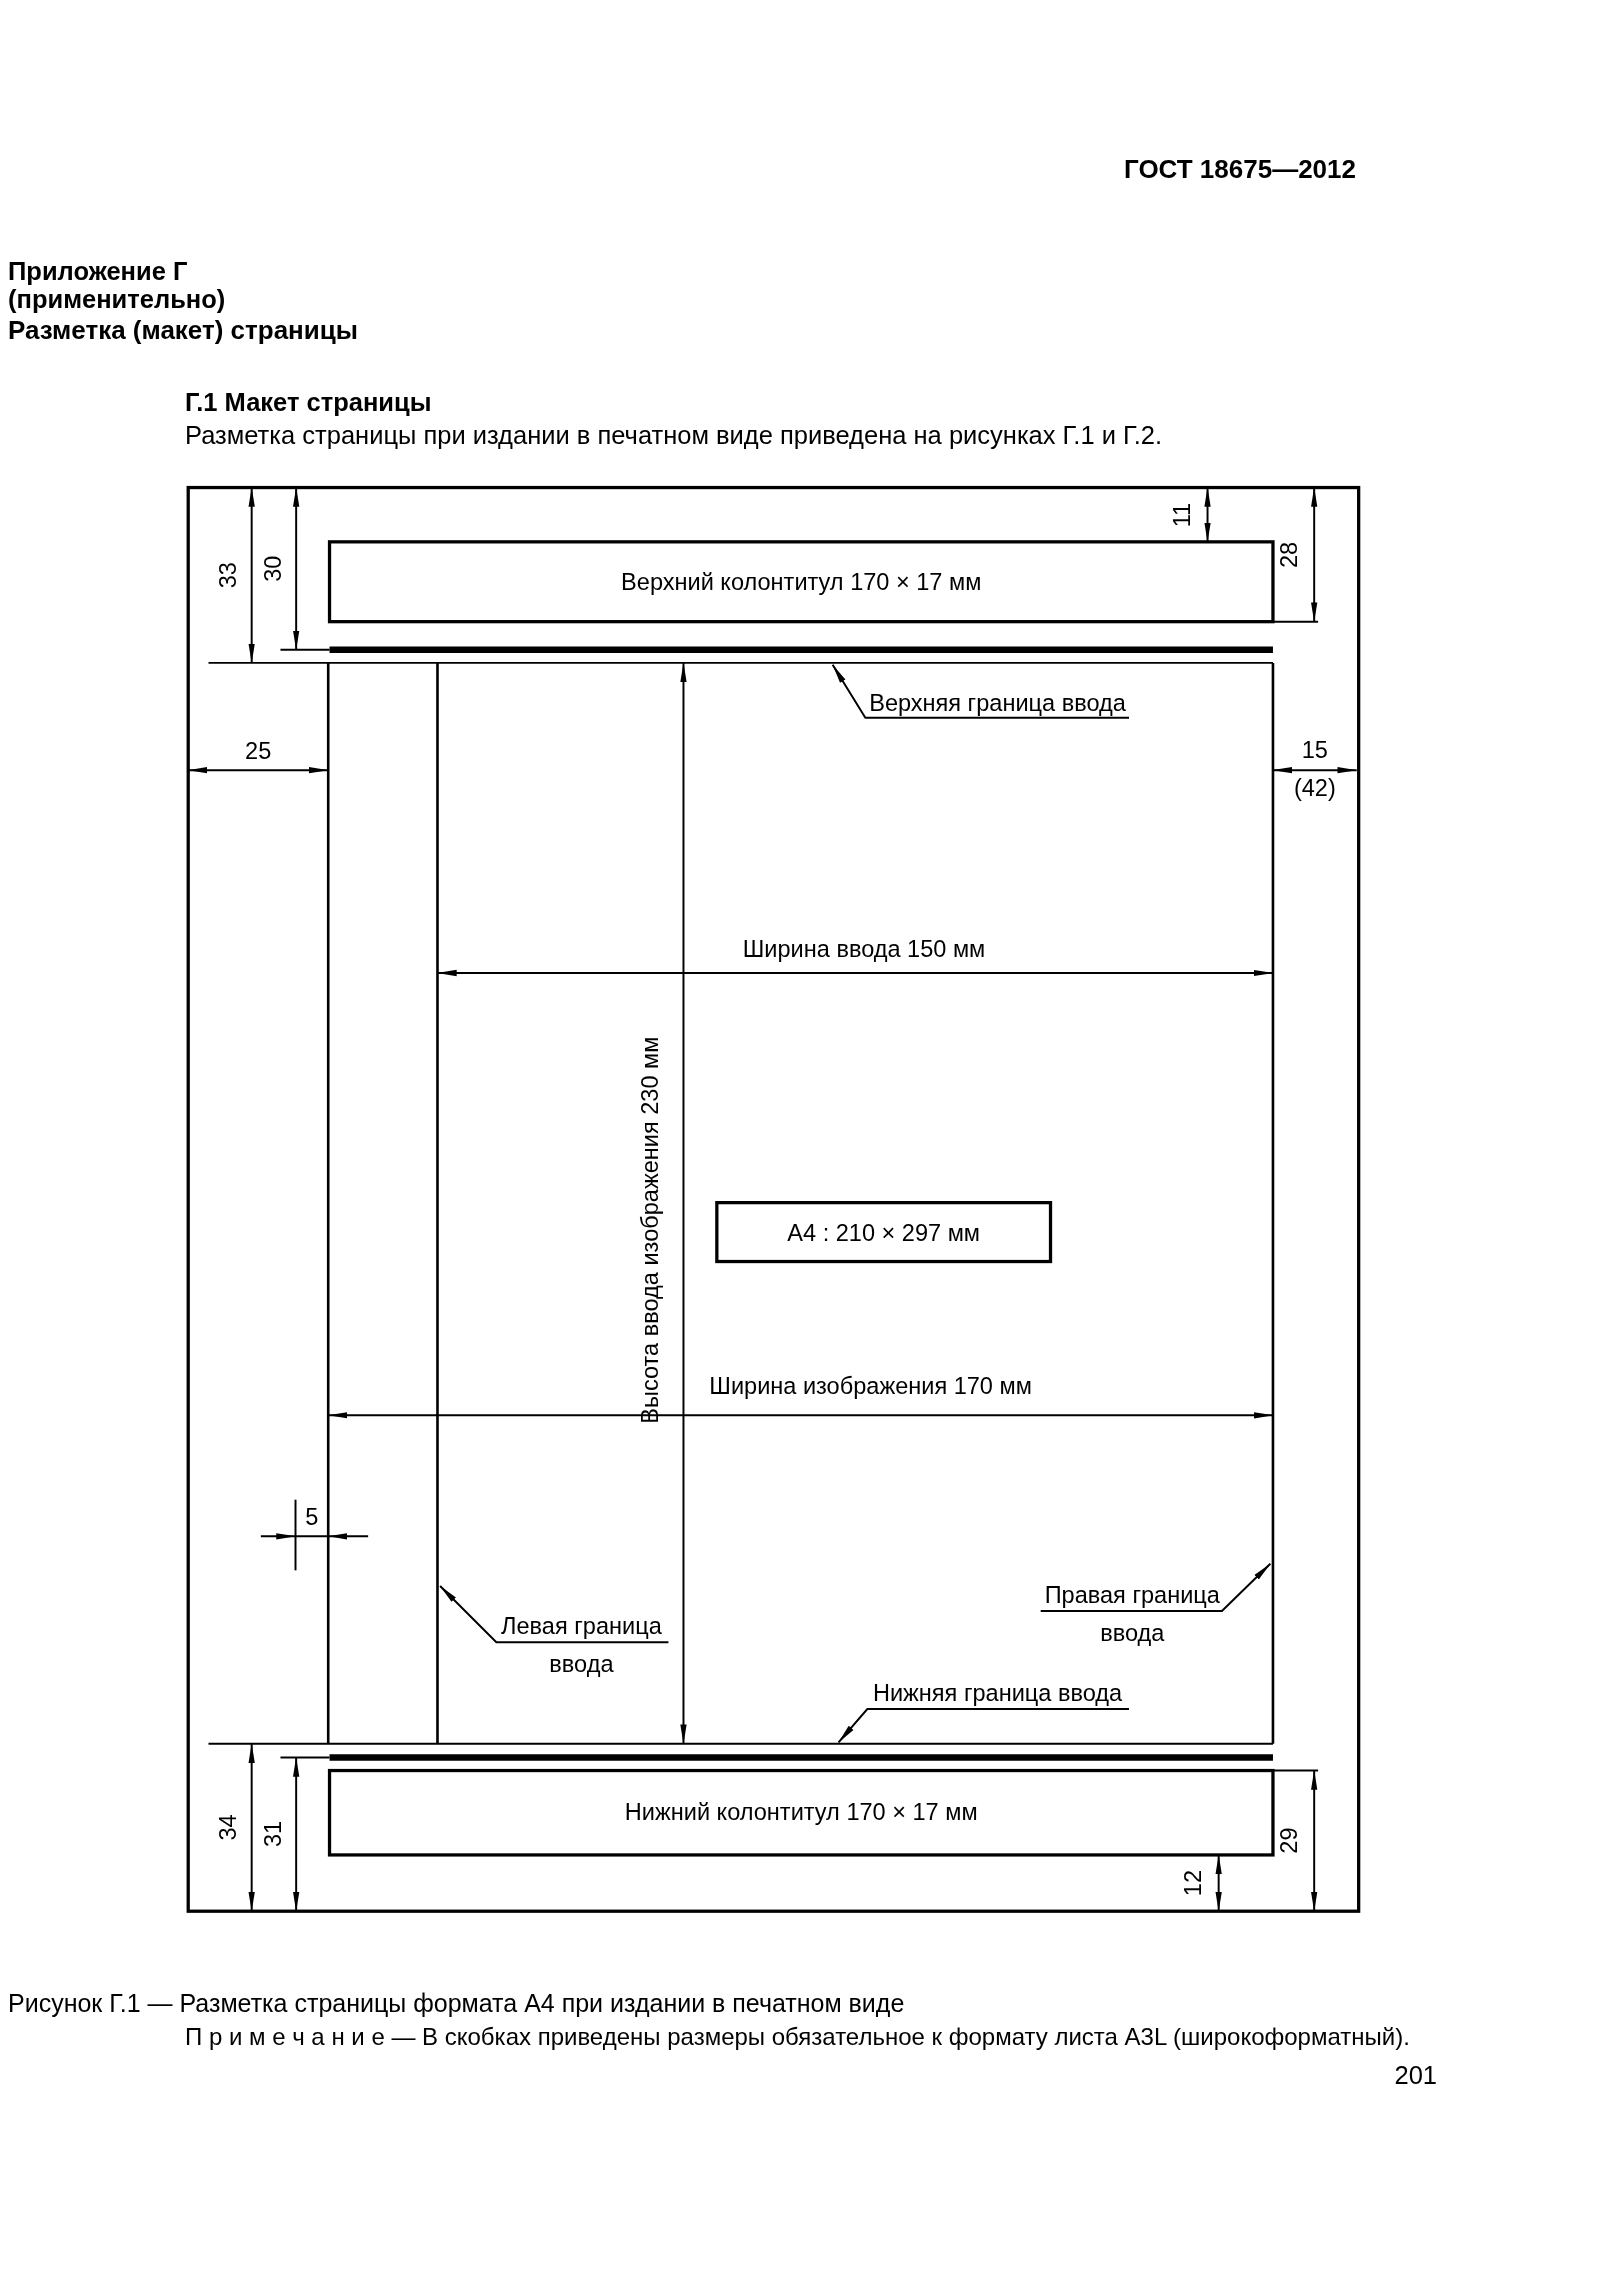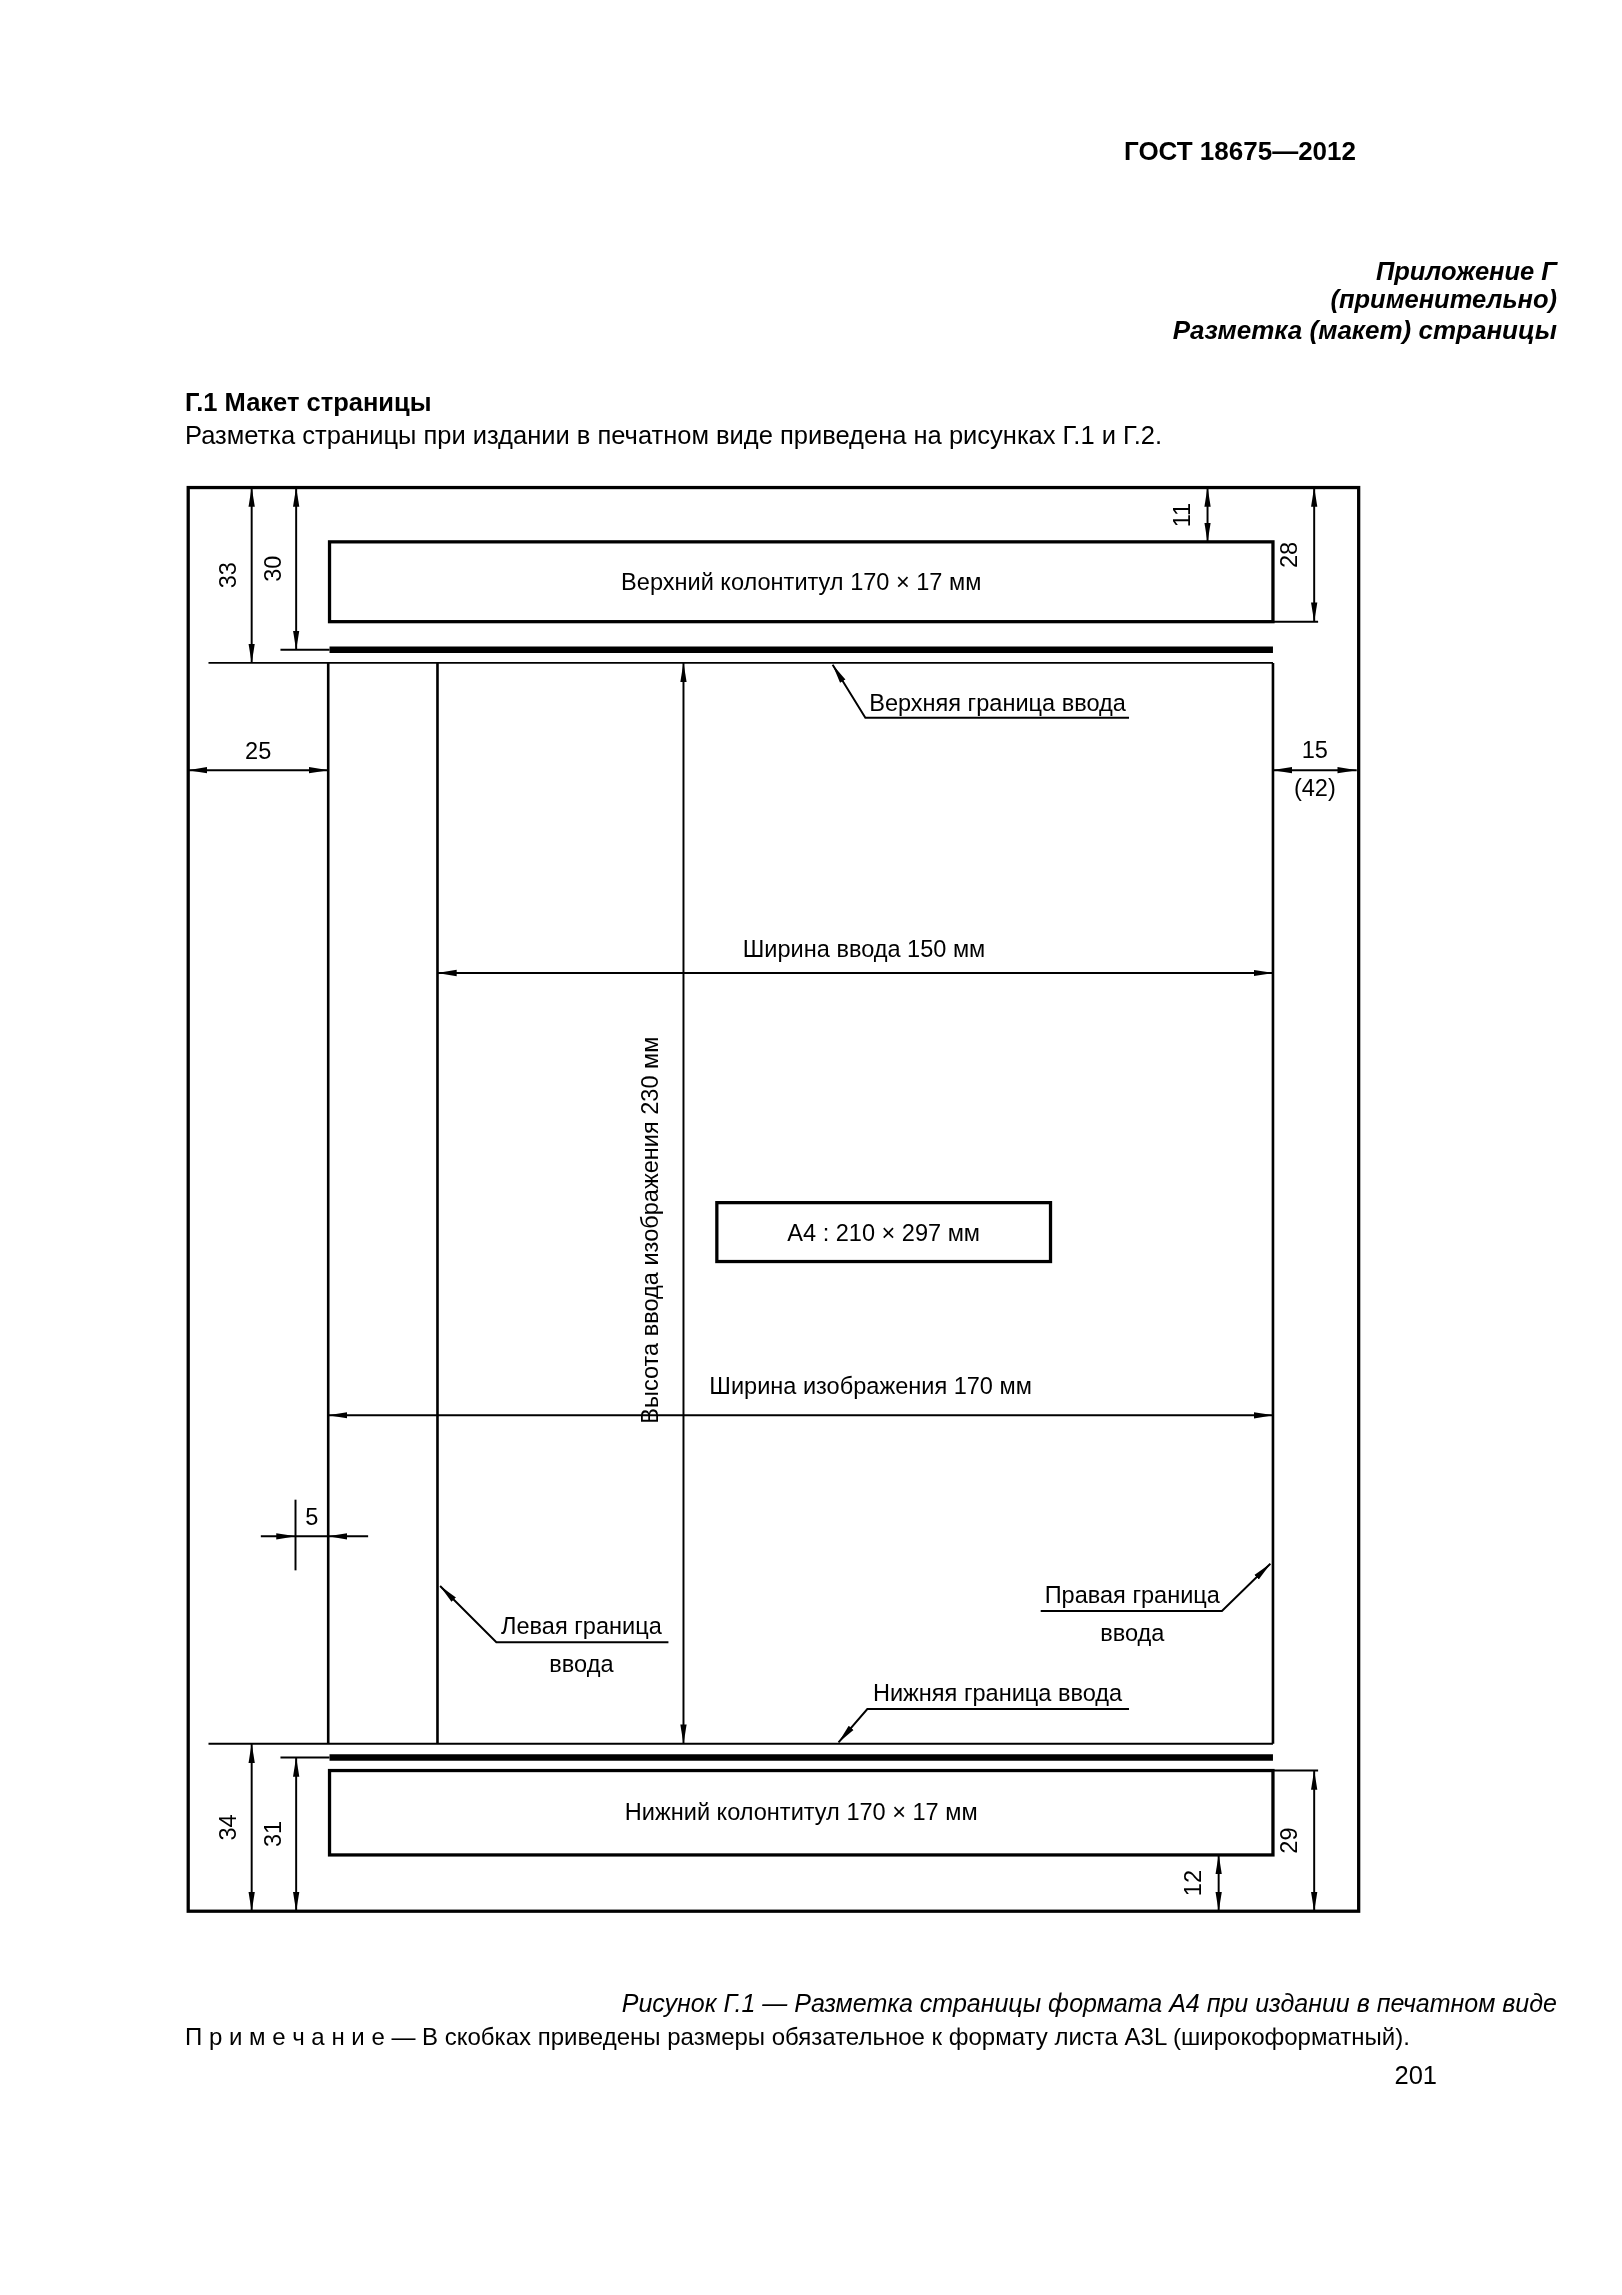--- a/index.html
+++ b/index.html
@@ -6,42 +6,42 @@
   .page{
     position:relative;
     width:1623px;height:2295px;
     background:#ffffff;
     font-family:"Liberation Sans", sans-serif;
     color:#000;
     overflow:hidden;
   }
   .abs{position:absolute;white-space:nowrap;}
   .b{font-weight:bold;}
-  .center-band{left:0;width:1557px;text-align:right;font-style:italic;}
+  .center-band{left:8px;width:1557px;text-align:left;}
   .doc-text{font-size:25.5px;}
   .gost{font-size:26px;}
   .h-app{font-size:25.5px;}
   .h-title{font-size:26px;}
   .caption{font-size:25px;margin-top:27px;}
   .note{font-size:24px;}
   .pagenum{font-size:25.5px;}
   svg text{
     font-family:"Liberation Sans", sans-serif;
     font-size:36px;
     fill:#000;
   }
   svg .lbl{font-size:36px;}
   svg line, svg rect, svg polyline{stroke:#000;fill:none;}
 </style>
 </head>
 <body>
 
 <div class="page">
 
-  <div class="abs gost b" style="top:136px;right:267px;margin-left:33px;">ГОСТ 18675—2012</div>
+  <div class="abs gost b" style="top:154px;right:267px;margin-left:33px;">ГОСТ 18675—2012</div>
 
   <div class="abs center-band h-app b" style="top:257px;">Приложение Г</div>
   <div class="abs center-band h-app b" style="top:285px;">(применительно)</div>
   <div class="abs center-band h-title b" style="top:315px;">Разметка (макет) страницы</div>
 
   <div class="abs doc-text b" style="top:388px;left:185px;">Г.1  Макет страницы</div>
   <div class="abs doc-text" style="top:421px;left:185px;">Разметка страницы при издании в печатном виде приведена на рисунках Г.1 и Г.2.</div>
 
   <svg class="abs" style="left:164px;top:458px;" width="1230" height="1505" viewBox="250 700 1880 2300">
     <defs>

